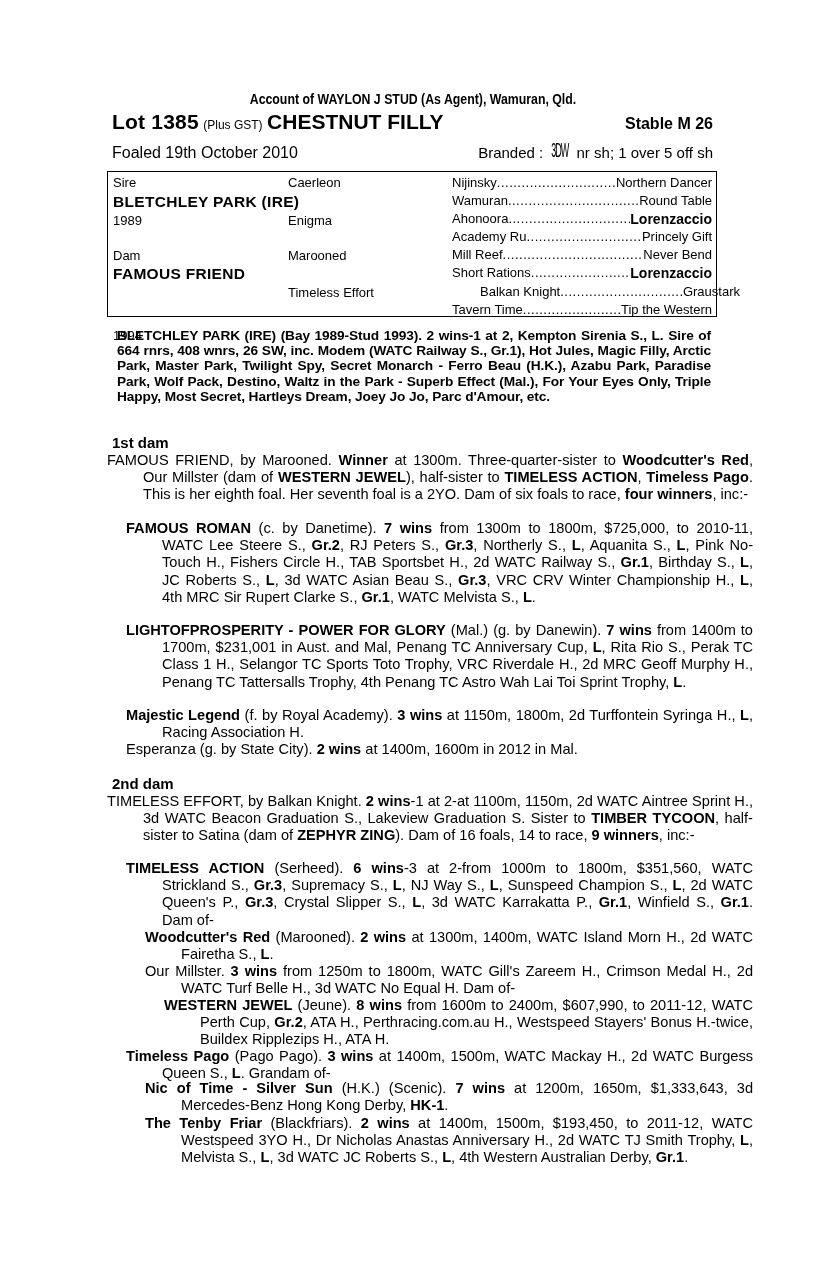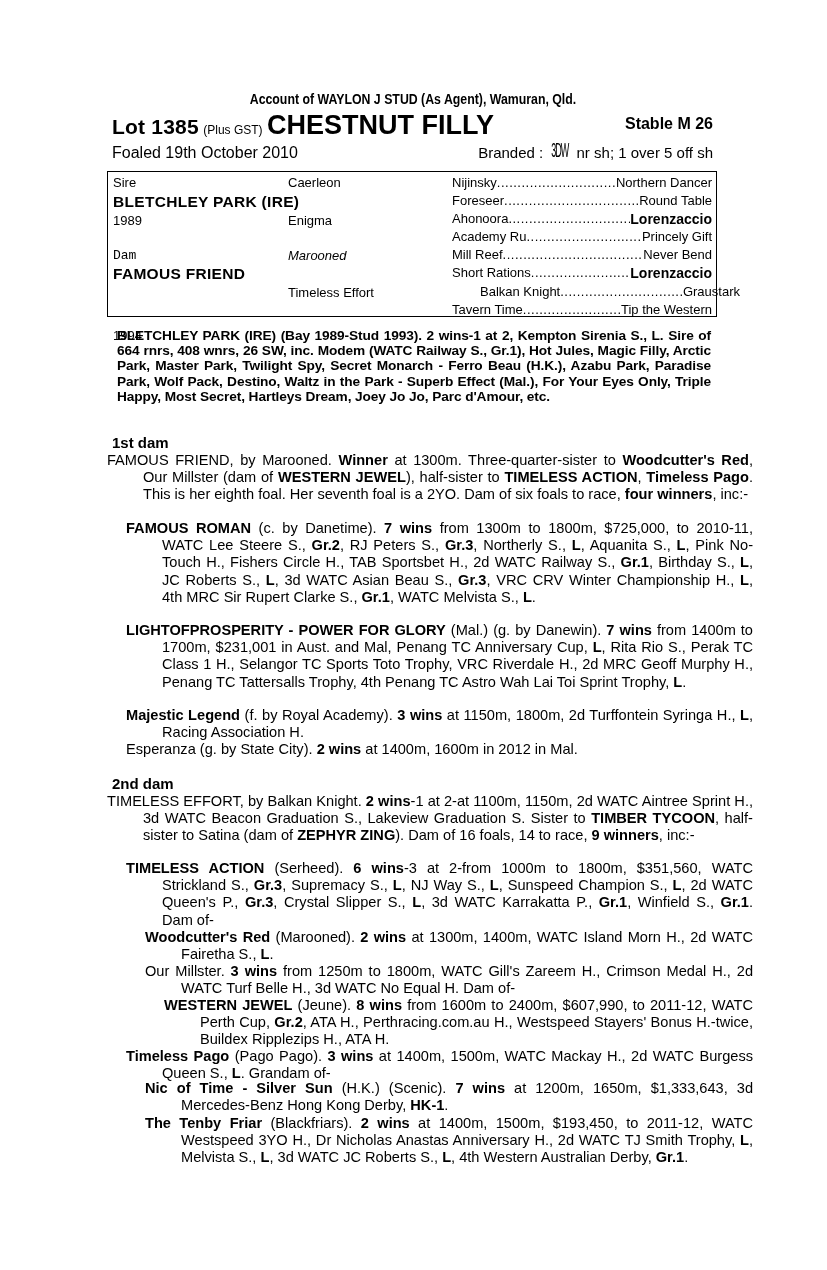--- a/index.html
+++ b/index.html
@@ -2,21 +2,21 @@
 <html><head>
 <meta charset="utf-8">
 <style>
   html, body { margin:0; padding:0; background:#ffffff; }
   body { width:827px; height:1270px; position:relative; color:#000; font-family:"Liberation Sans", sans-serif; overflow:hidden; }
   .page { position:absolute; left:107px; top:0; width:612px; }
   .vendor { position:absolute; top:91px; left:0; width:612px; text-align:center; font-size:14px; font-weight:bold; font-family:"Liberation Sans", sans-serif; transform:scaleX(0.88); letter-spacing:0; }
   .lotline { position:absolute; top:110px; left:5px; width:607px; height:26px; }
   .lot { font-size:21px; font-weight:900; letter-spacing:0.2px; }
   .plus { font-size:12px; font-weight:normal; }
-  .sex { font-size:27px; font-weight:900;text-align:right; }
+  .sex { font-size:21px; font-weight:900;text-align:right; }
   .stable { position:absolute; right:6px; top:5px; font-size:16px; font-weight:900; }
   .foaled { position:absolute; top:144px; left:5px; font-size:16px; }
   .branded { position:absolute; top:144px; right:6px; font-size:15px; }
   .brandmark { display:inline-block; font-size:9px; letter-spacing:-1px; transform:scaleY(2.2) translateY(-2px); font-family:"Liberation Sans Narrow","Liberation Sans", sans-serif; margin:0 4px; }
   .pedigree { position:absolute; top:171px; left:0; width:610px; height:146px; border:1.5px solid #000; box-sizing:border-box; }
   .ped-cell { position:absolute; font-size:13px; white-space:nowrap; }
   .ped-big { font-size:15.5px; font-weight:900; letter-spacing:0.3px; }
   .ped-g3 { position:absolute; left:344px; width:260px; font-size:13px; display:flex; }
   .ped-g3 .nm { white-space:nowrap; }
   .ped-g3 .dots { flex:1; overflow:hidden; white-space:nowrap; }
@@ -49,33 +49,33 @@
     <span>nr sh; 1 over 5 off sh</span>
   </div>
 
   <div class="pedigree">
     <div class="ped-cell" style="left:5px;top:3px;">Sire</div>
     <div class="ped-cell ped-big" style="left:5px;top:21px;">BLETCHLEY PARK (IRE)</div>
     <div class="ped-cell" style="left:5px;top:41px;">1989</div>
     <div class="ped-cell" style="left:180px;top:3px;">Caerleon</div>
     <div class="ped-cell" style="left:180px;top:41px;">Enigma</div>
 
-    <div class="ped-cell" style="left:5px;top:76px;font-family:Liberation Mono, monospace;">Dam</div>
+    <div class="ped-cell" style="left:5px;top:76px;">Dam</div>
     <div class="ped-cell ped-big" style="left:5px;top:93px;">FAMOUS FRIEND</div>
     <div class="ped-cell" style="left:5px;top:113px;margin-top:43px;">1994</div>
-    <div class="ped-cell" style="left:180px;top:76px;font-style:italic;">Marooned</div>
+    <div class="ped-cell" style="left:180px;top:76px;">Marooned</div>
     <div class="ped-cell" style="left:180px;top:113px;">Timeless Effort</div>
 
     <div class="ped-g3" style="top:3px;">
         <span class="nm">Nijinsky</span>
         <span class="dots"></span>
         <span class="sr">Northern Dancer</span>
       </div>
     <div class="ped-g3" style="top:21px;">
-        <span class="nm">Foreseer</span>
+        <span class="nm">Wamuran</span>
         <span class="dots"></span>
         <span class="sr">Round Table</span>
       </div>
     <div class="ped-g3" style="top:39px;">
         <span class="nm">Ahonoora</span>
         <span class="dots"></span>
         <span class="sr bold">Lorenzaccio</span>
       </div>
     <div class="ped-g3" style="top:57px;">
         <span class="nm">Academy Ru</span>

